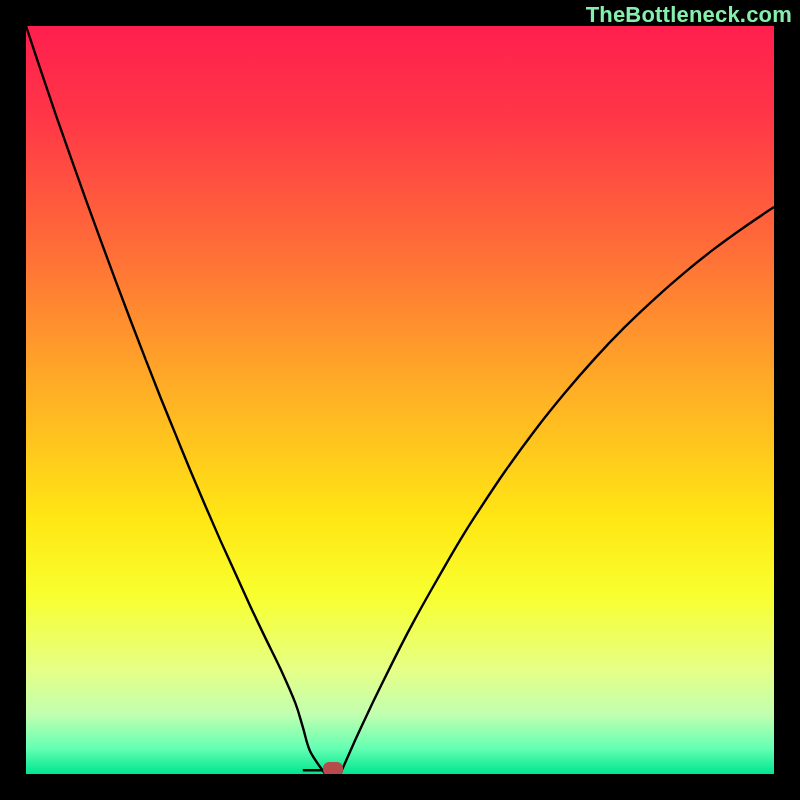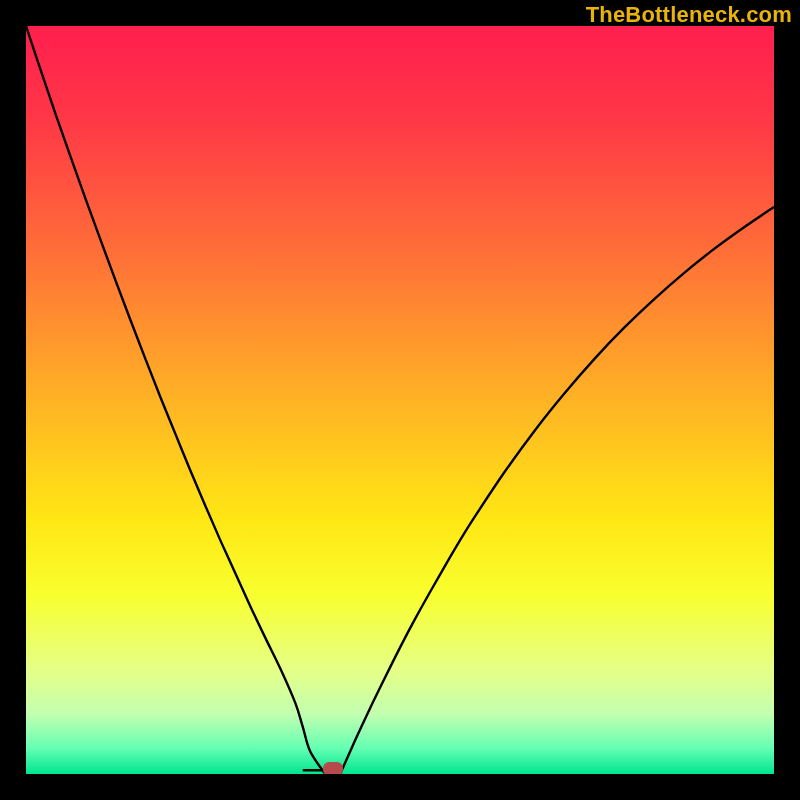--- a/index.html
+++ b/index.html
@@ -14,21 +14,21 @@
   .frame {
     position: relative;
     width: 800px;
     height: 800px;
     background: #000;
   }
   .watermark {
     position: absolute;
     top: 2px;
     right: 8px;
-    color: #eab308;
+    color: #86efac;
     font-size: 22px;
     font-weight: bold;
     letter-spacing: 0.2px;
     z-index: 30;
     user-select: none;
   }
   .plot-area {
     position: absolute;
     left: 26px;
     top: 26px;

